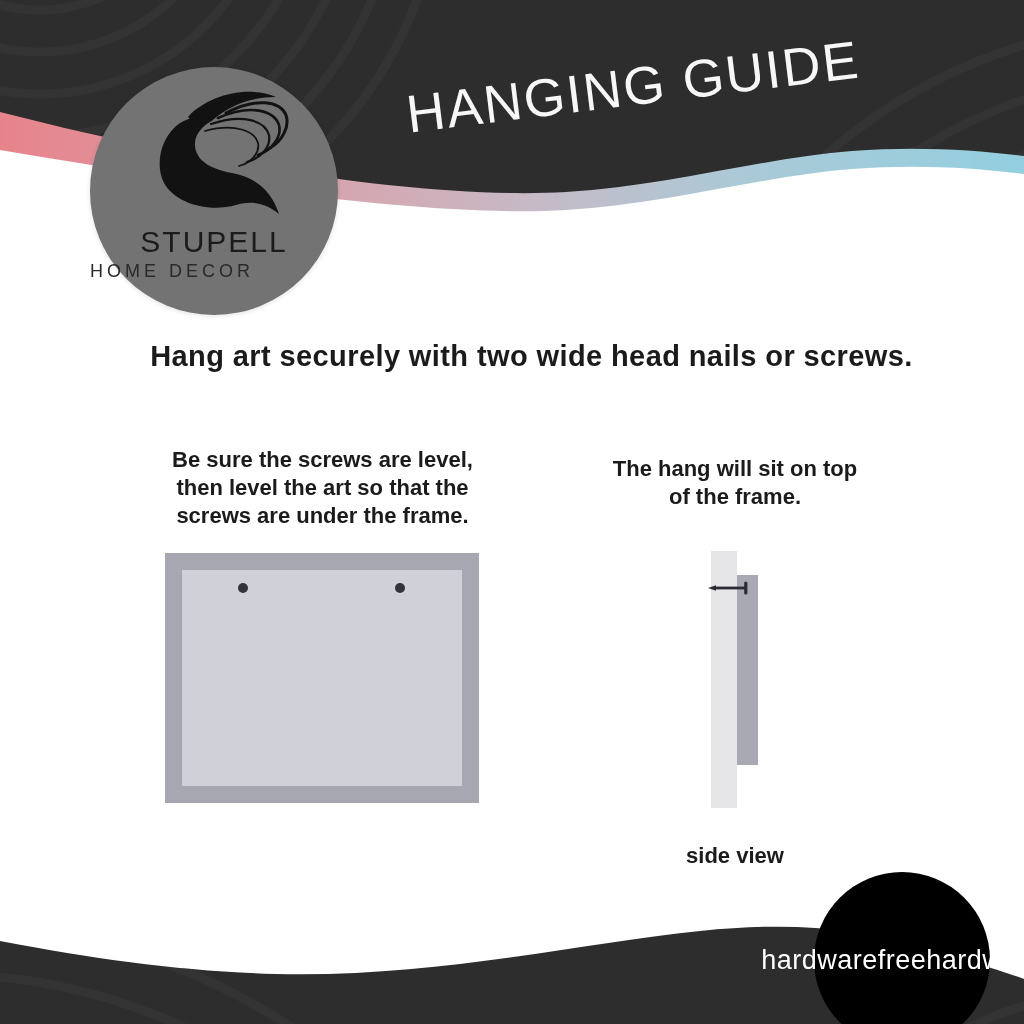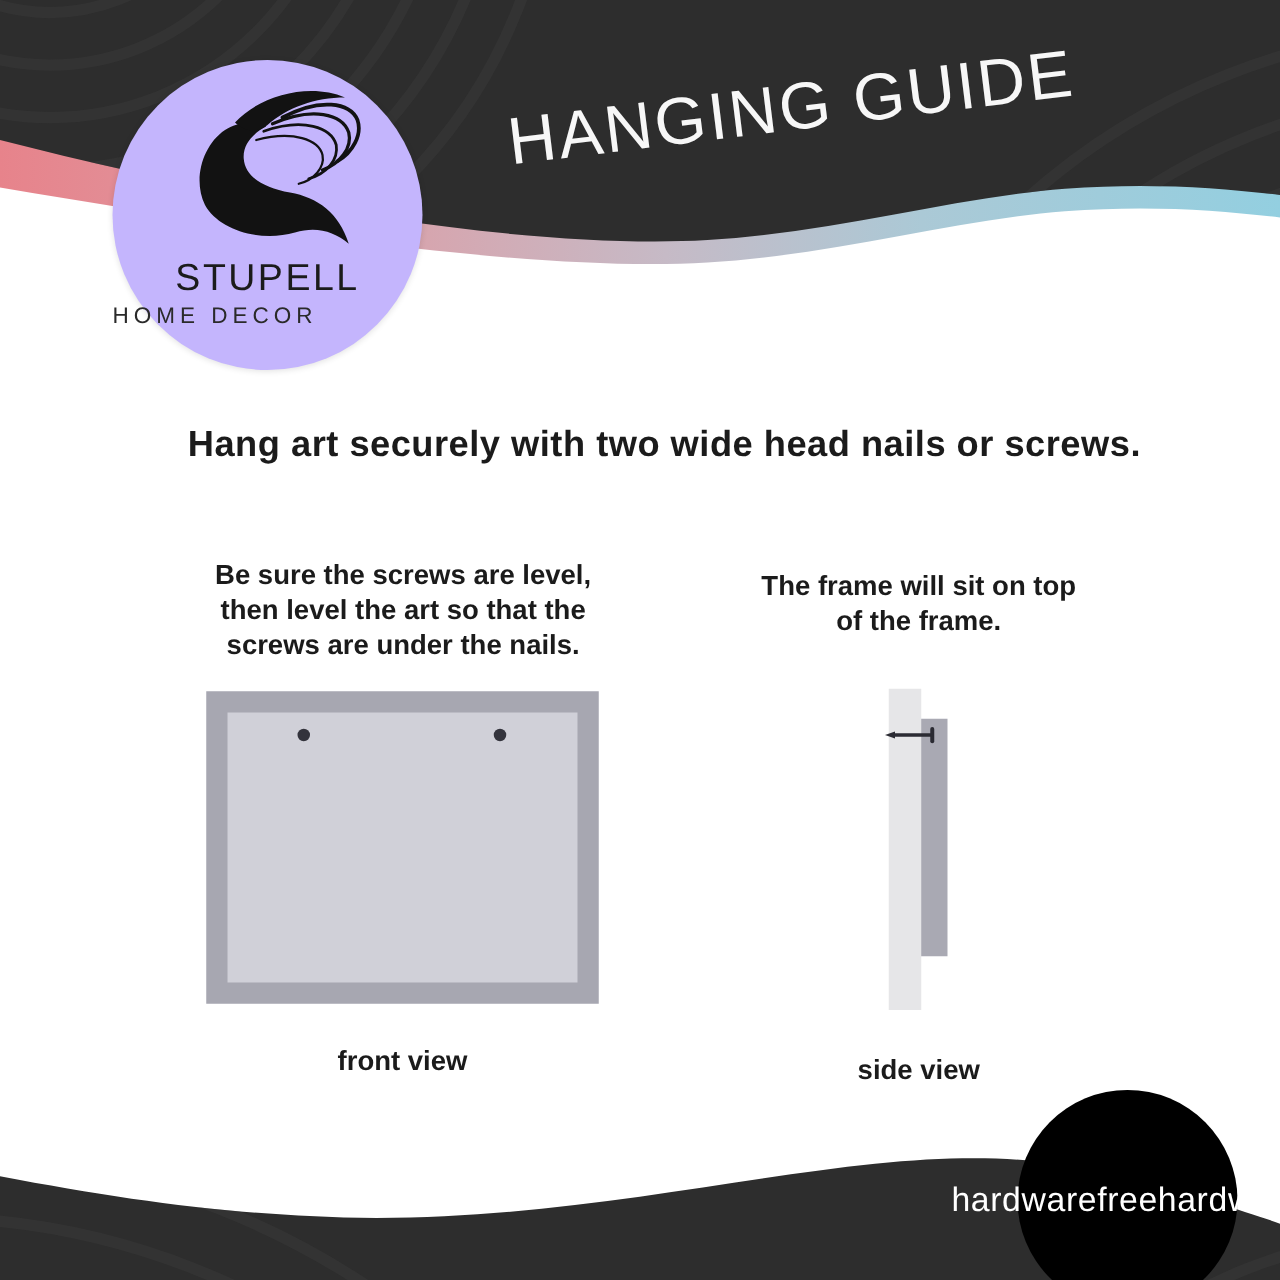--- a/index.html
+++ b/index.html
@@ -15,22 +15,22 @@
   .header-svg { position:absolute; left:0; top:0; z-index:1; }
   .hanging-title {
     position:absolute; left:368px; top:52px; width:530px; height:70px;
     line-height:70px; text-align:center;
     font-size:53px; font-weight:500; letter-spacing:2px;
     color:#f7f7f7; transform:rotate(-7deg); z-index:2; white-space:nowrap;
   }
 
   
   .logo-circle {
-    position:absolute; left:90px; top:48px; width:248px; height:248px;
-    background:#c4b5fd; border-radius:50%; z-index:3;
+    position:absolute; left:90px; top:67px; width:248px; height:248px;
+    background:#737373; border-radius:50%; z-index:3;
     box-shadow:0 1px 5px rgba(0,0,0,0.12);
   }
   .logo-swirl { position:absolute; left:60px; top:20px; }
   .logo-name {
     position:absolute; left:0; width:100%; top:158px; text-align:center;
     font-size:30px; letter-spacing:2px; font-weight:400; color:#1b1b1b;
   }
   .logo-sub {
     position:absolute; left:0; width:100%; top:194px; text-align:left;
     font-size:18px; letter-spacing:4px; font-weight:400; color:#2a2a2a;
@@ -139,34 +139,33 @@
     <div class="logo-name">STUPELL</div>
     <div class="logo-sub">HOME DECOR</div>
   </div>
 
 
   <div class="main-instruction">Hang art securely with two wide head nails or screws.</div>
 
   <div class="caption caption-front">
     <span>Be sure the screws are level,</span>
     <span>then level the art so that the</span>
-    <span>screws are under the nails.</span>
+    <span>screws are under the frame.</span>
   </div>
 
   <div class="caption caption-side">
-    <span>The frame will sit on top</span>
+    <span>The hang will sit on top</span>
     <span>of the frame.</span>
   </div>
 
   <div class="front-frame">
     <div class="front-inner"></div>
     <div class="screw-dot screw-left"></div>
     <div class="screw-dot screw-right"></div>
   </div>
-  <div class="view-label label-front">front view</div>
 
   <div class="side-frame"></div>
   <div class="side-wall"></div>
   <svg class="side-nail" width="46" height="16" viewBox="0 0 46 16">
     <polygon points="1,8 9,5.2 9,10.8" fill="#2b2b33"></polygon>
     <rect x="8" y="6.6" width="31" height="2.8" fill="#2b2b33"></rect>
     <rect x="37.2" y="1.5" width="3.2" height="13" rx="1.6" fill="#2b2b33"></rect>
   </svg>
   <div class="view-label label-side">side view</div>
 

